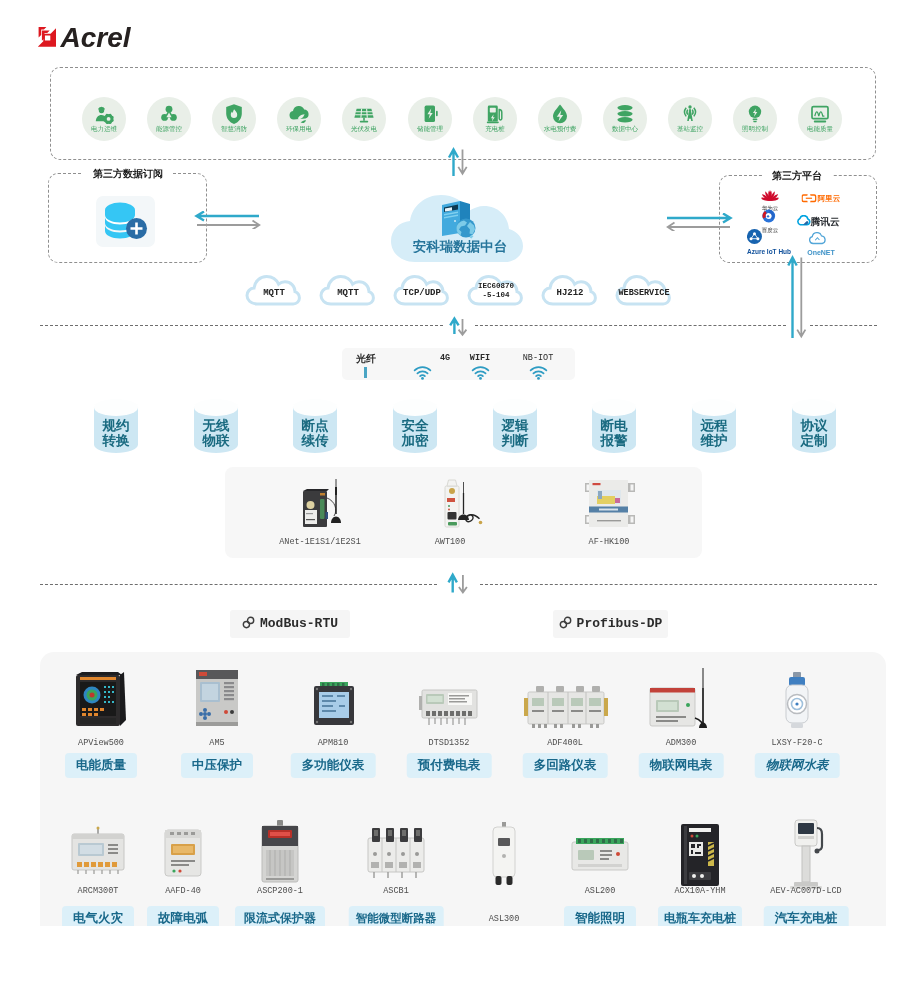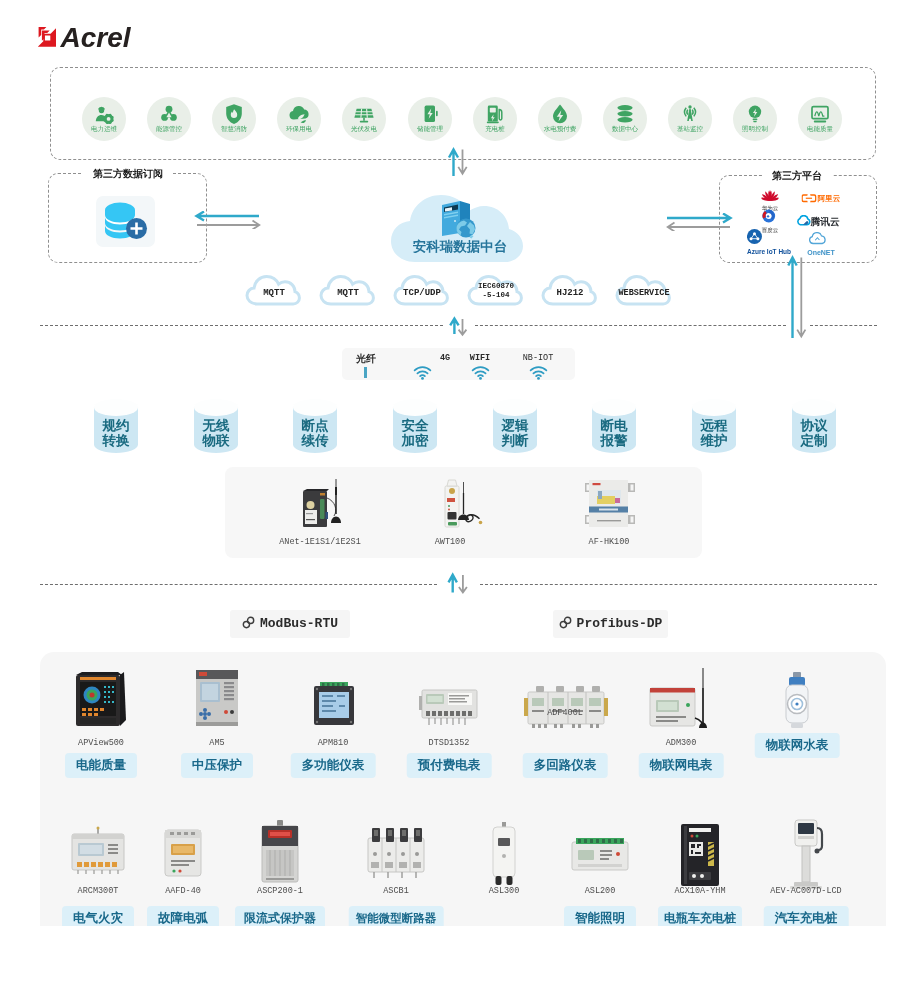--- a/index.html
+++ b/index.html
@@ -586,21 +586,21 @@
         <rect x="14" y="40" width="3" height="4"></rect>
         <rect x="20" y="40" width="3" height="4"></rect>
         <rect x="30" y="40" width="3" height="4"></rect>
         <rect x="36" y="40" width="3" height="4"></rect>
         <rect x="48" y="40" width="3" height="4"></rect>
         <rect x="54" y="40" width="3" height="4"></rect>
         <rect x="66" y="40" width="3" height="4"></rect>
         <rect x="72" y="40" width="3" height="4"></rect>
       </g>
 </svg>
-<div class="pname" style="left:565px;top:708px;">ADF400L</div>
+<div class="pname" style="left:565px;top:738px;">ADF400L</div>
 <div class="chip" style="left:565px;top:753px;">多回路仪表</div>
 <svg class="abs" style="left:648px;top:660px;" width="68" height="70" viewBox="0 0 68 70">
 <rect x="2" y="28" width="45" height="38" rx="2" fill="#e6e6e4" stroke="#c9c9c7" stroke-width="1"></rect>
 <rect x="2" y="28" width="45" height="4.5" fill="#c2423a"></rect>
 <rect x="8" y="40" width="23" height="12" rx="1" fill="#b9c9b9"></rect>
 <rect x="10" y="42" width="19" height="8" fill="#d2e0d2"></rect>
 <g fill="#8a8a88">
         <rect x="8" y="56" width="30" height="2"></rect>
         <rect x="8" y="60" width="22" height="2"></rect>
       </g>
@@ -615,21 +615,21 @@
 <svg class="abs" style="left:776px;top:672px;" width="42" height="58" viewBox="0 0 42 58">
 <rect x="17" y="0" width="8" height="6" rx="1" fill="#8a98a8"></rect>
 <rect x="13" y="5" width="16" height="9" rx="2" fill="#3f7fc1"></rect>
 <rect x="10" y="13" width="22" height="38" rx="6" fill="#f2f4f6" stroke="#c9ccd0" stroke-width="1"></rect>
 <circle cx="21" cy="32" r="9.5" fill="#fff" stroke="#b9bcc0" stroke-width="1.5"></circle>
 <circle cx="21" cy="32" r="5.5" fill="none" stroke="#9fc0dc" stroke-width="1.6"></circle>
 <circle cx="21" cy="32" r="1.6" fill="#3f7fc1"></circle>
 <rect x="15" y="51" width="12" height="5" rx="1.5" fill="#d5d8dc"></rect>
 </svg>
 <div class="pname" style="left:797px;top:738px;">LXSY-F20-C</div>
-<div class="chip" style="left:797px;top:733px;">物联网水表</div>
+<div class="chip" style="left:797px;top:753px;font-style:italic;">物联网水表</div>
 
 <svg class="abs" style="left:68px;top:826px;" width="60" height="50" viewBox="0 0 60 50">
 <path d="M30 1v7" stroke="#8a8a88" stroke-width="1.4"></path>
       <circle cx="30" cy="2" r="1.5" fill="#caa84c"></circle>
 <rect x="4" y="8" width="52" height="36" rx="2" fill="#e4e4e2" stroke="#c6c6c4" stroke-width="1"></rect>
 <rect x="4" y="8" width="52" height="5" fill="#d2d2d0"></rect>
 <rect x="10" y="17" width="26" height="13" rx="1" fill="#b9c9d2"></rect>
 <rect x="12" y="19" width="22" height="9" fill="#d2dde4"></rect>
 <g fill="#8a8a88">
         <rect x="40" y="18" width="10" height="2"></rect>
@@ -714,21 +714,21 @@
 <svg class="abs" style="left:489px;top:822px;" width="30" height="66" viewBox="0 0 30 66">
 <path d="M13 0h4v6h-4z" fill="#9a9a98"></path>
 <rect x="4" y="5" width="22" height="50" rx="4" fill="#f4f4f2" stroke="#d2d2d0" stroke-width="1"></rect>
 <rect x="9" y="16" width="12" height="8" rx="1" fill="#58585a"></rect>
 <circle cx="15" cy="34" r="2" fill="#b2b2b0"></circle>
 <g fill="#2b2b2b">
         <rect x="6.5" y="54" width="6" height="9" rx="2"></rect>
         <rect x="17.5" y="54" width="6" height="9" rx="2"></rect>
       </g>
 </svg>
-<div class="pname" style="left:504px;top:886px;">ASL300</div>
+<div class="pname" style="left:504px;top:914px;">ASL300</div>
 <div class="chip" style="left:504px;top:906px;margin-top:28px;">路灯控制器</div>
 <svg class="abs" style="left:570px;top:836px;" width="60" height="40" viewBox="0 0 60 40">
 <rect x="2" y="6" width="56" height="28" rx="2" fill="#e8e8e6" stroke="#c9c9c7" stroke-width="1"></rect>
 <rect x="6" y="2" width="48" height="6" fill="#3aa55c"></rect>
 <g fill="#2f6e48">
         <rect x="8" y="3" width="3" height="4"></rect>
         <rect x="14" y="3" width="3" height="4"></rect>
         <rect x="20" y="3" width="3" height="4"></rect>
         <rect x="26" y="3" width="3" height="4"></rect>
         <rect x="32" y="3" width="3" height="4"></rect>

